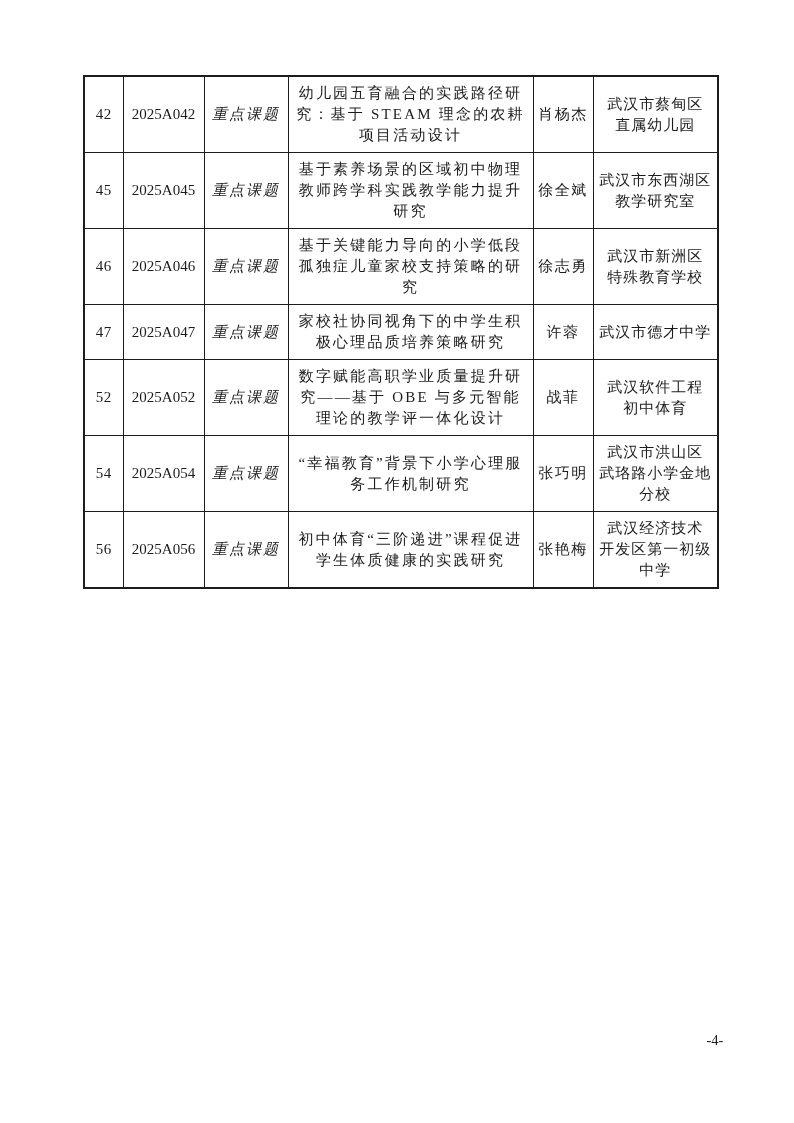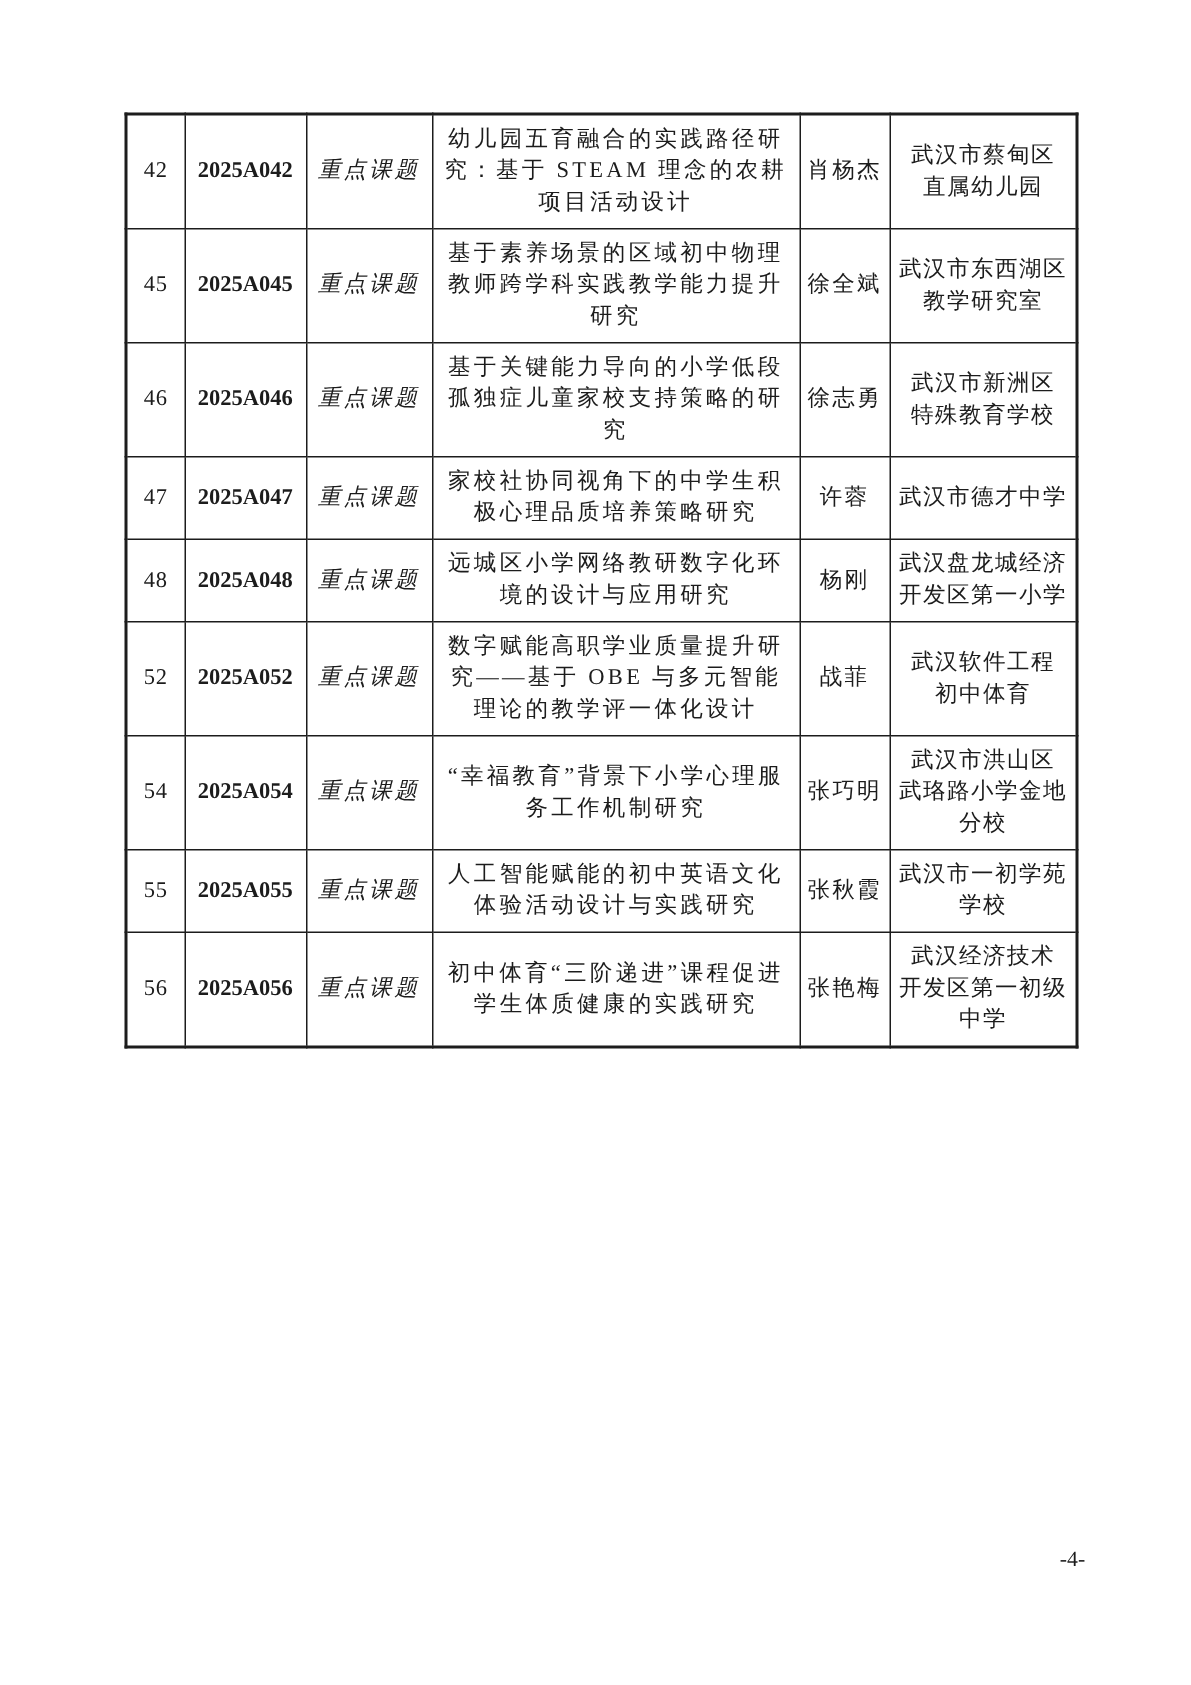--- a/index.html
+++ b/index.html
@@ -34,21 +34,20 @@
     padding: 6px 4px;
     overflow: hidden;
   }
   td.cell-num {
     font-size: 14.5px;
     letter-spacing: 0.5px;
   }
   td.cell-code {
     font-size: 14.5px;
     letter-spacing: 0;
-    font-weight: bold;
   }
   td.cell-category {
     letter-spacing: 2px;
     font-style: italic;
   }
   td.cell-title {
     text-align: justify;
     text-justify: inter-ideograph;
     letter-spacing: 2.2px;
     padding: 6px 5px 6px 6px;
@@ -116,57 +115,39 @@
       </tr>
       <tr>
         <td class="cell-num">47</td>
         <td class="cell-code">2025A047</td>
         <td class="cell-category">重点课题</td>
         <td class="cell-title">家校社协同视角下的中学生积极心理品质培养策略研究</td>
         <td class="cell-leader">许蓉</td>
         <td class="cell-institution">武汉市德才中学</td>
       </tr>
       <tr>
-        <td class="cell-num">48</td>
-        <td class="cell-code">2025A048</td>
-        <td class="cell-category">重点课题</td>
-        <td class="cell-title">远城区小学网络教研数字化环境的设计与应用研究</td>
-        <td class="cell-leader">杨刚</td>
-        <td class="cell-institution">武汉盘龙城经济
-开发区第一小学</td>
-      </tr>
-      <tr>
         <td class="cell-num">52</td>
         <td class="cell-code">2025A052</td>
         <td class="cell-category">重点课题</td>
         <td class="cell-title">数字赋能高职学业质量提升研究——基于 OBE 与多元智能理论的教学评一体化设计</td>
         <td class="cell-leader">战菲</td>
         <td class="cell-institution">武汉软件工程
 初中体育</td>
       </tr>
       <tr>
         <td class="cell-num">54</td>
         <td class="cell-code">2025A054</td>
         <td class="cell-category">重点课题</td>
         <td class="cell-title">“幸福教育”背景下小学心理服务工作机制研究</td>
         <td class="cell-leader">张巧明</td>
         <td class="cell-institution">武汉市洪山区
 武珞路小学金地
 分校</td>
       </tr>
       <tr>
-        <td class="cell-num">55</td>
-        <td class="cell-code">2025A055</td>
-        <td class="cell-category">重点课题</td>
-        <td class="cell-title">人工智能赋能的初中英语文化体验活动设计与实践研究</td>
-        <td class="cell-leader">张秋霞</td>
-        <td class="cell-institution">武汉市一初学苑
-学校</td>
-      </tr>
-      <tr>
         <td class="cell-num">56</td>
         <td class="cell-code">2025A056</td>
         <td class="cell-category">重点课题</td>
         <td class="cell-title">初中体育“三阶递进”课程促进学生体质健康的实践研究</td>
         <td class="cell-leader">张艳梅</td>
         <td class="cell-institution">武汉经济技术
 开发区第一初级
 中学</td>
       </tr>
     </tbody>

